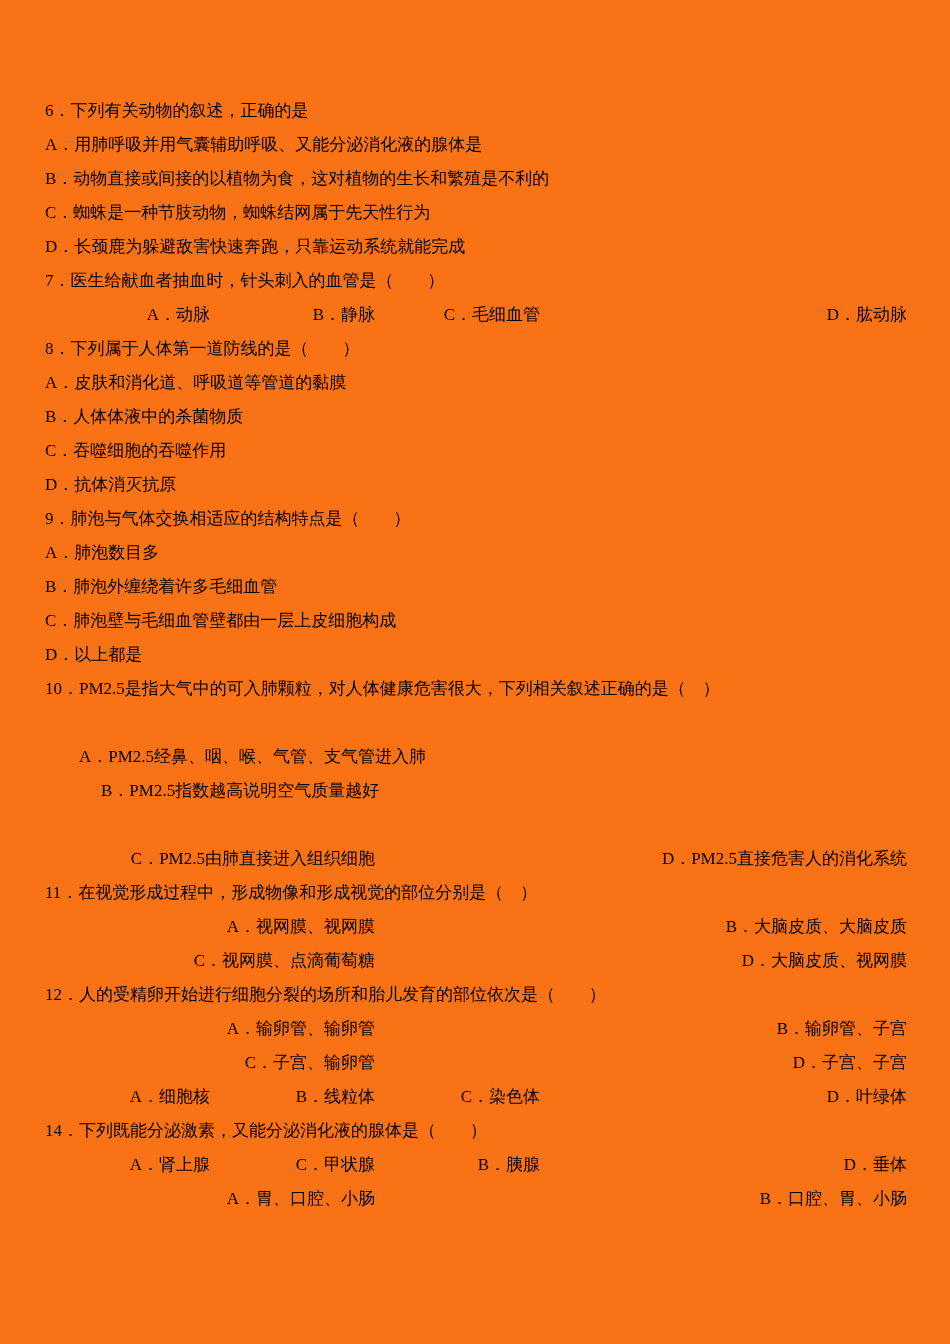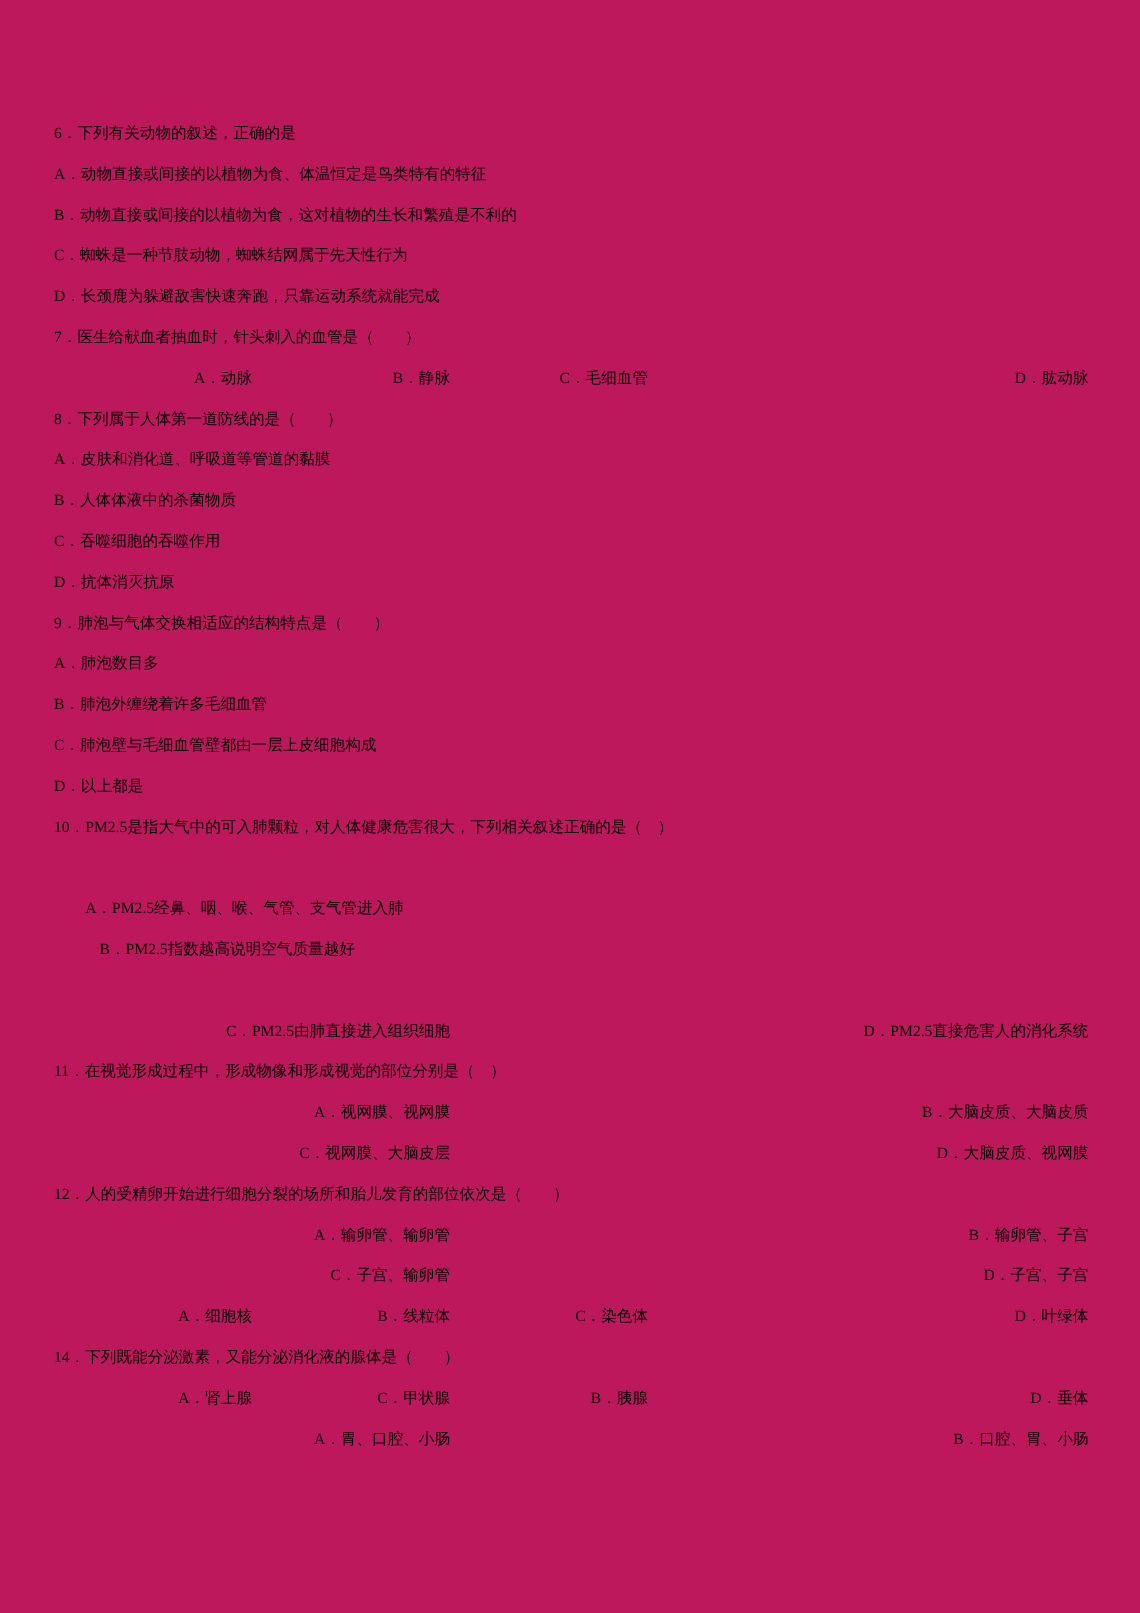--- a/index.html
+++ b/index.html
@@ -1,23 +1,23 @@
 <!DOCTYPE html>
 <html><head>
 <meta charset="utf-8">
 <style>
   html, body { margin: 0; padding: 0; background: #ffffff; }
   .page {
     position: relative;
     width: 950px;
     height: 1344px;
-    background: #be185d;
+    background: #f97316;
     color: #000000;
     font-family: "Liberation Serif", "DejaVu Serif", serif;
-    font-size: 13px;
+    font-size: 17px;
     overflow: hidden;
   }
   .content {
     position: absolute;
     top: 94px;
     left: 45px;
     width: 862px;
   }
   .line {
     line-height: 34px;
@@ -30,31 +30,31 @@
     line-height: 34px;
     min-height: 34px;
   }
   .row2 {
     display: grid;
     grid-template-columns: 330px 1fr;
     line-height: 34px;
     min-height: 34px;
   }
   .row4 > span, .row2 > span { white-space: pre; text-align: right; }
-  .pair > .pair-b { margin-left: 12px; }
+  .pair > .pair-b { margin-left: 22px; }
 </style>
 </head>
 <body>
 
 <div class="page">
   <main class="content">
 
     <section>
       <div class="line">6．下列有关动物的叙述，正确的是</div>
-      <div class="line">A．动物直接或间接的以植物为食、体温恒定是鸟类特有的特征</div>
+      <div class="line">A．用肺呼吸并用气囊辅助呼吸、又能分泌消化液的腺体是</div>
       <div class="line">B．动物直接或间接的以植物为食，这对植物的生长和繁殖是不利的</div>
       <div class="line">C．蜘蛛是一种节肢动物，蜘蛛结网属于先天性行为</div>
       <div class="line">D．长颈鹿为躲避敌害快速奔跑，只靠运动系统就能完成</div>
     </section>
 
     <section>
       <div class="line">7．医生给献血者抽血时，针头刺入的血管是（　　）</div>
       <div class="row4">
         <span>A．动脉</span>
         <span>B．静脉</span>
@@ -91,21 +91,21 @@
       </div>
     </section>
 
     <section>
       <div class="line">11．在视觉形成过程中，形成物像和形成视觉的部位分别是（　）</div>
       <div class="row2">
         <span>A．视网膜、视网膜</span>
         <span>B．大脑皮质、大脑皮质</span>
       </div>
       <div class="row2">
-        <span>C．视网膜、大脑皮层</span>
+        <span>C．视网膜、点滴葡萄糖</span>
         <span>D．大脑皮质、视网膜</span>
       </div>
     </section>
 
     <section>
       <div class="line">12．人的受精卵开始进行细胞分裂的场所和胎儿发育的部位依次是（　　）</div>
       <div class="row2">
         <span>A．输卵管、输卵管</span>
         <span>B．输卵管、子宫</span>
       </div>

